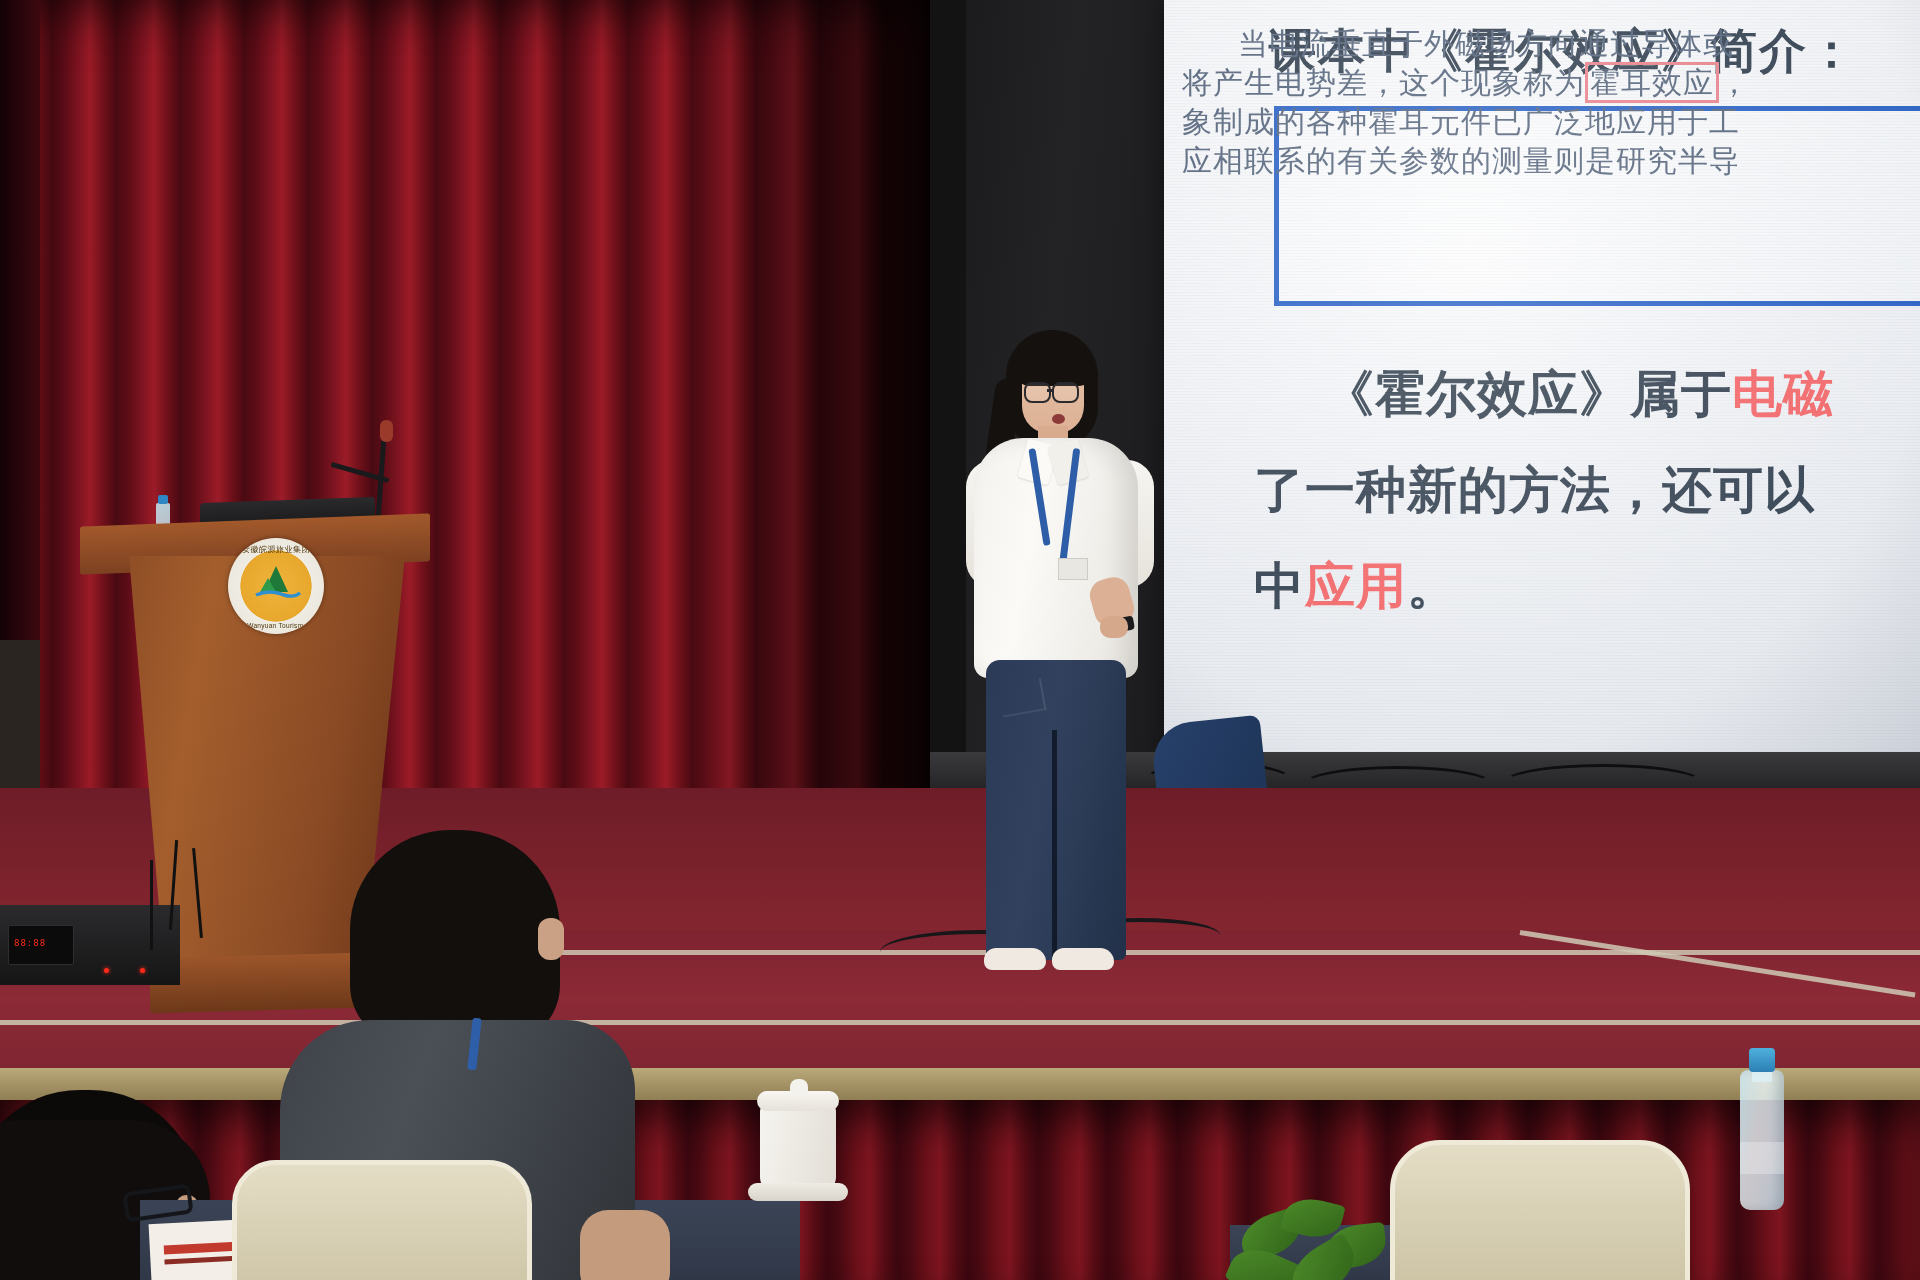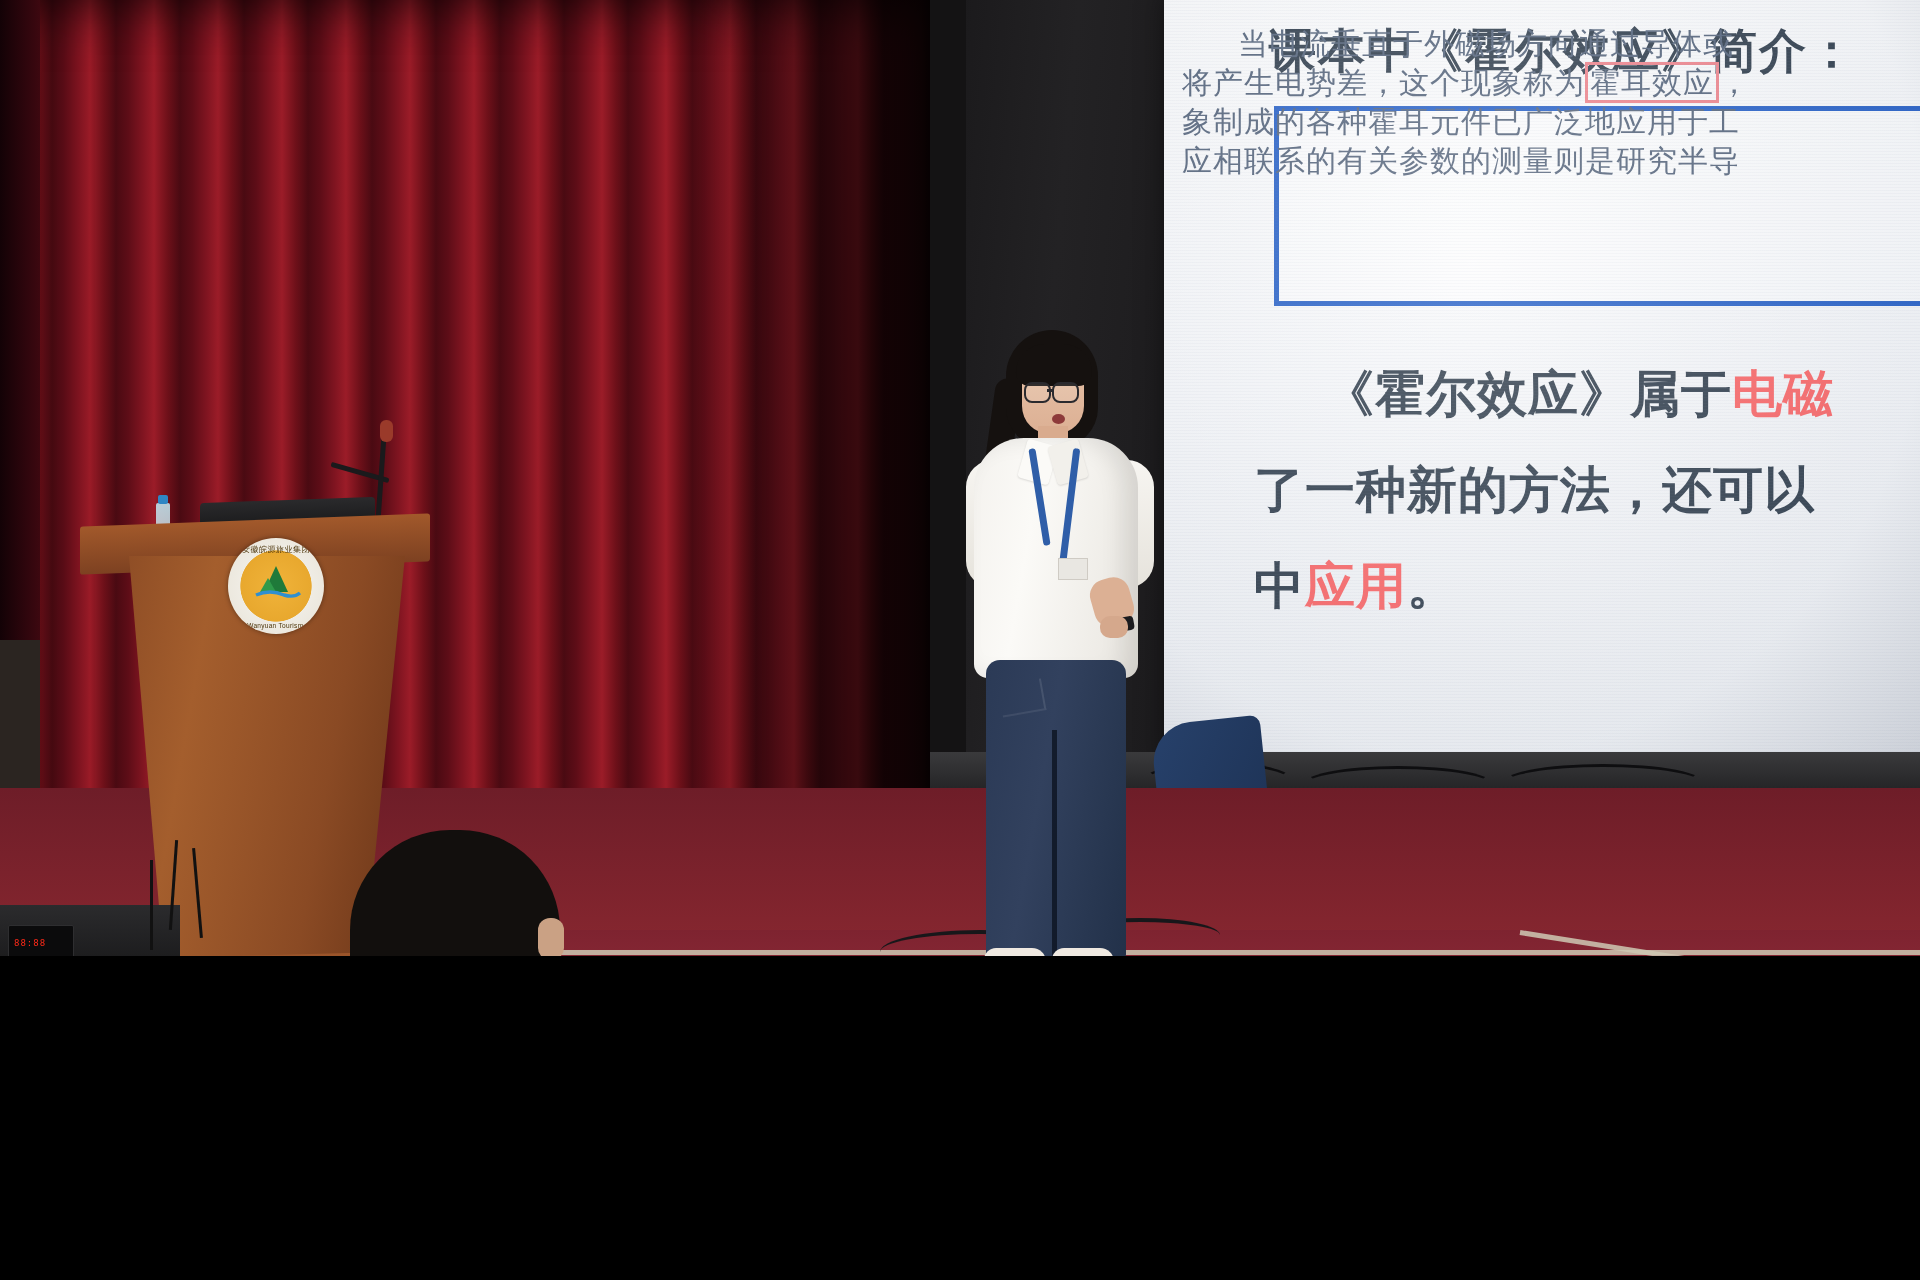--- a/index.html
+++ b/index.html
@@ -1,20 +1,20 @@
 <!DOCTYPE html>
 <html><head>
 <meta charset="utf-8">
 <style>
   html,body{margin:0;padding:0;background:#000;}
   body{font-family:"Liberation Sans",sans-serif;}
 
   #scene{
     position:relative;
-    width:1920px;height:956px;
+    width:1920px;height:1280px;
     overflow:hidden;
     background:#120405;
   }
 
   
   .backwall{
     position:absolute;left:0;top:0;width:1920px;height:940px;
     background:#1c1a1b;
   }
   .dark-panel{

